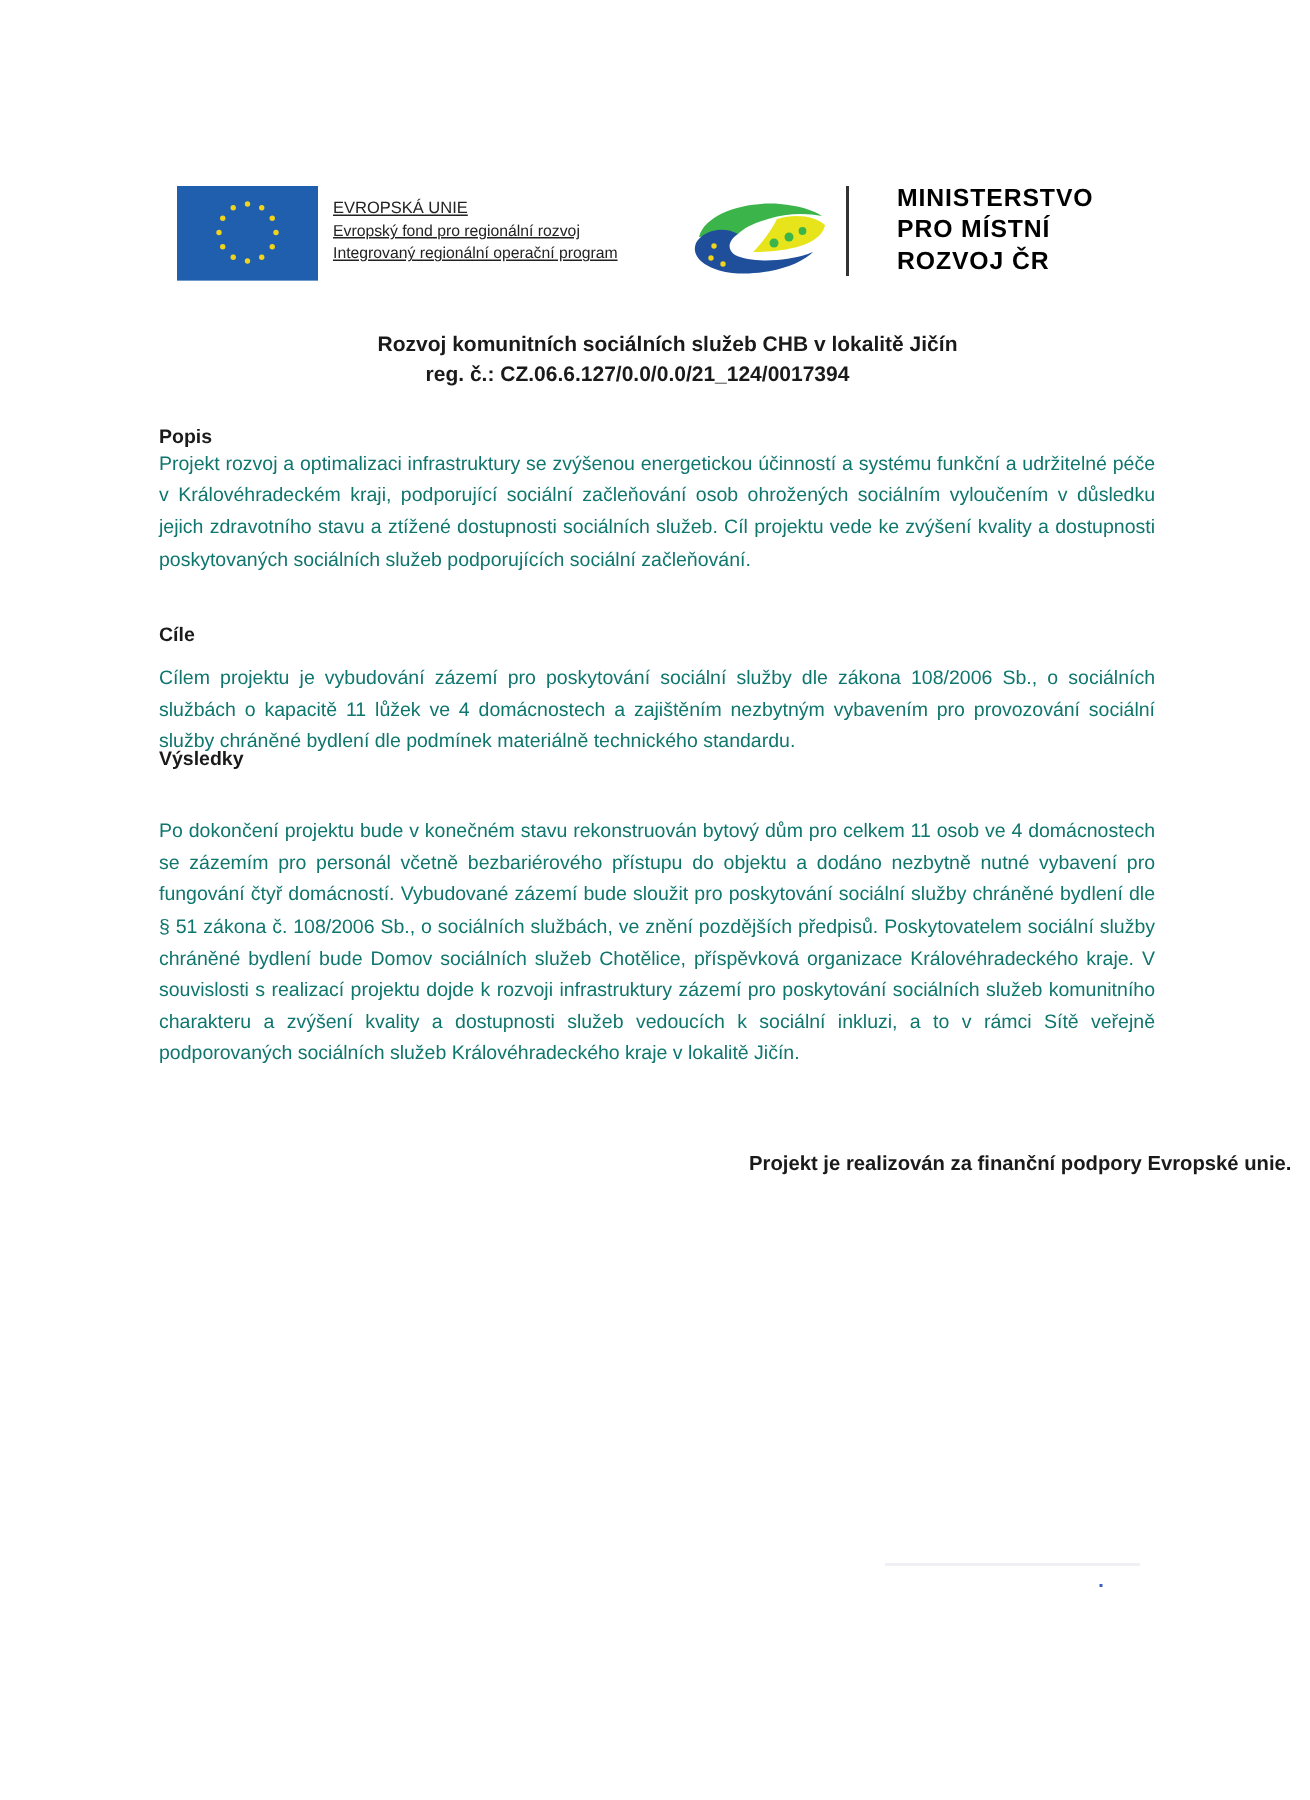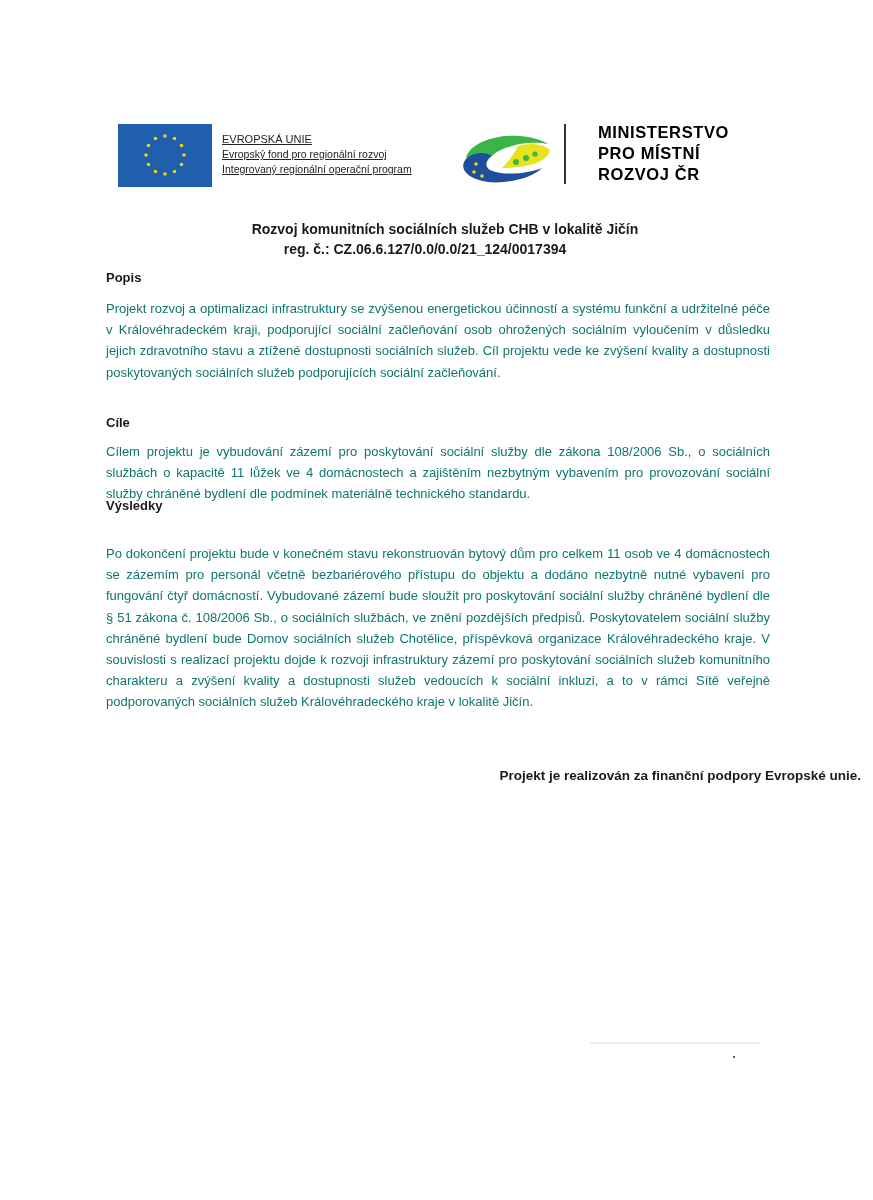--- a/index.html
+++ b/index.html
@@ -84,21 +84,21 @@
     <div>PRO MÍSTNÍ</div>
     <div>ROZVOJ ČR</div>
   </div>
 </div>
 
 <div class="title-block">
   <div class="doc-title">Rozvoj komunitních sociálních služeb CHB v lokalitě Jičín</div>
   <div class="doc-reg">reg. č.: CZ.06.6.127/0.0/0.0/21_124/0017394</div>
 </div>
 
-<div class="section-heading" style="top:270px;text-align:right;">Popis</div>
+<div class="section-heading" style="top:283px;text-align:right;">Popis</div>
 <div class="para" style="top:298px;">Projekt rozvoj a optimalizaci infrastruktury se zvýšenou energetickou  účinností a systému funkční a udržitelné péče v Královéhradeckém kraji, podporující sociální začleňování osob ohrožených sociálním vyloučením  v důsledku jejich zdravotního stavu a ztížené dostupnosti sociálních  služeb.  Cíl  projektu vede ke zvýšení kvality a dostupnosti poskytovaných sociálních služeb podporujících sociální začleňování.</div>
 
 <div class="section-heading" style="top:415px;">Cíle</div>
 <div class="para" style="top:441px;">Cílem projektu je vybudování zázemí pro poskytování sociální služby dle zákona 108/2006 Sb., o sociálních službách o kapacitě 11 lůžek ve 4 domácnostech a zajištěním nezbytným vybavením pro provozování sociální služby chráněné bydlení dle podmínek materiálně technického standardu.</div>
 
 <div class="section-heading" style="top:498px;">Výsledky</div>
 <div class="para" style="top:543px;">Po dokončení projektu bude v konečném stavu rekonstruován bytový dům pro celkem 11 osob ve 4 domácnostech se zázemím pro personál včetně bezbariérového přístupu do objektu a dodáno nezbytně nutné vybavení pro fungování čtyř domácností. Vybudované zázemí bude sloužit pro poskytování sociální služby chráněné bydlení dle § 51 zákona č. 108/2006 Sb., o sociálních službách, ve znění pozdějších předpisů. Poskytovatelem sociální služby chráněné bydlení bude Domov sociálních služeb Chotělice, příspěvková organizace Královéhradeckého kraje. V souvislosti s realizací projektu dojde k rozvoji infrastruktury zázemí pro poskytování sociálních služeb komunitního charakteru a zvýšení kvality a dostupnosti služeb vedoucích k sociální inkluzi, a to v rámci Sítě veřejně podporovaných sociálních služeb Královéhradeckého kraje v lokalitě Jičín.</div>
 
 <div class="footer-note">
   <span>Projekt je realizován za finanční podpory Evropské unie.</span>

